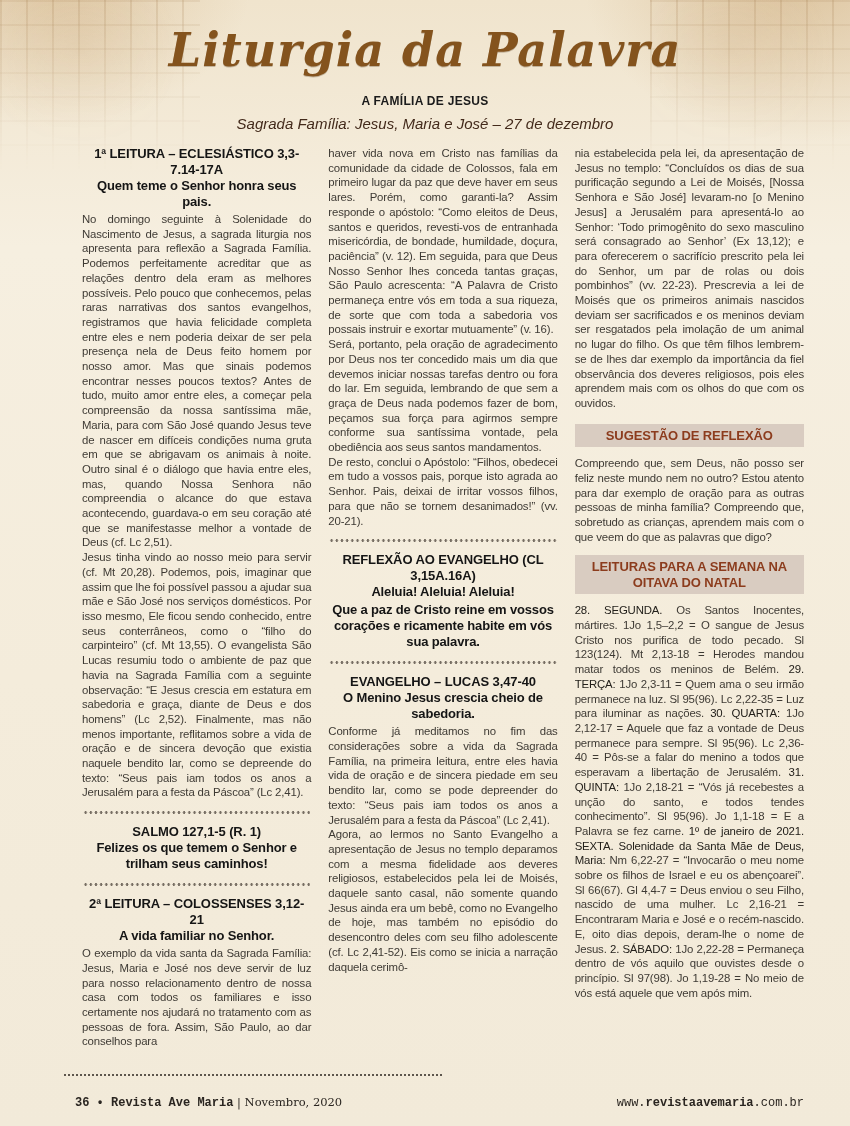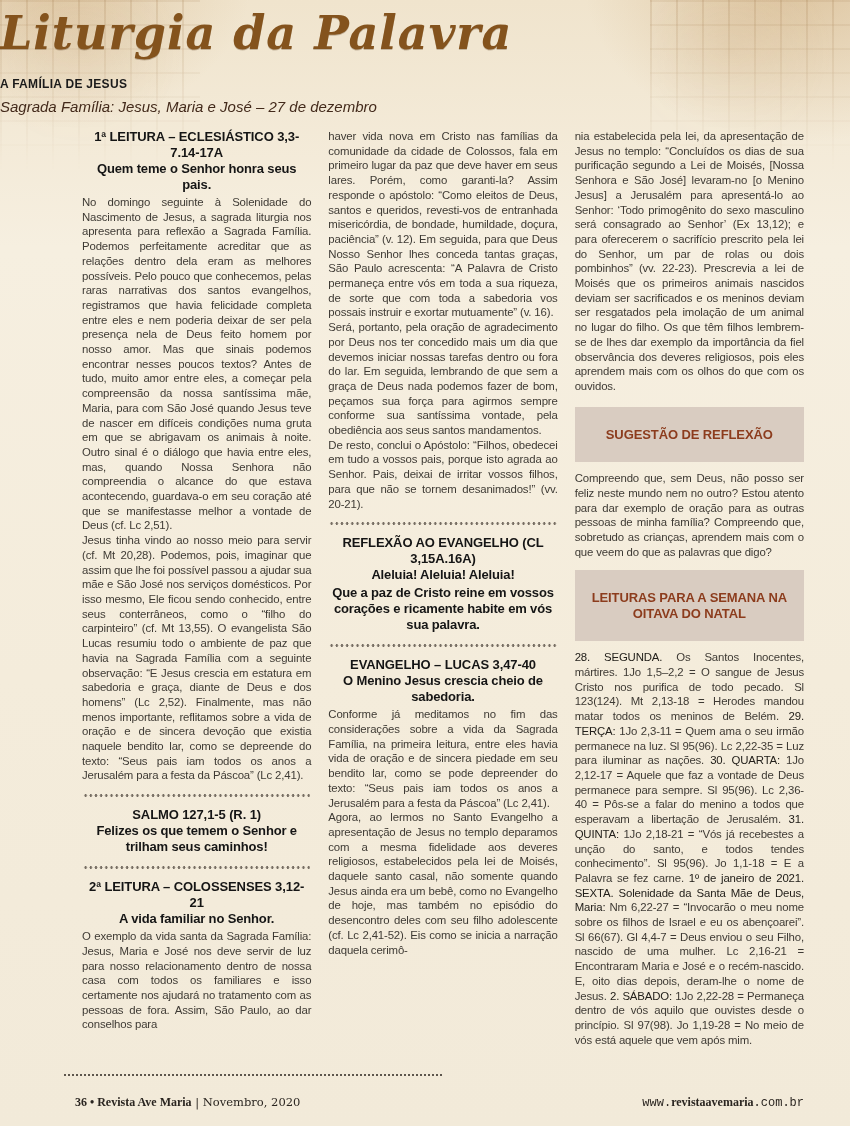--- a/index.html
+++ b/index.html
@@ -19,21 +19,21 @@
     background:
       repeating-linear-gradient(90deg, rgba(150,108,60,0.20) 0 2px, rgba(0,0,0,0) 2px 26px),
       repeating-linear-gradient(0deg, rgba(150,108,60,0.13) 0 2px, rgba(0,0,0,0) 2px 24px),
       radial-gradient(circle at 40% 30%, rgba(170,120,60,0.12), rgba(0,0,0,0) 60%);
     -webkit-mask-image:linear-gradient(180deg, rgba(0,0,0,0.85), rgba(0,0,0,0));
     mask-image:linear-gradient(180deg, rgba(0,0,0,0.85), rgba(0,0,0,0));
   }
   .corner.left{left:0;}
   .corner.right{right:0;}
 
-  .masthead{position:relative;text-align:left;padding-top:3px;}
+  .masthead{position:relative;text-align:center;padding-top:20px;}
   .script-title{
     font-family:"DejaVu Serif",serif;
     font-style:italic;font-weight:bold;
     font-size:46px;line-height:60px;
     color:#84531d;
     text-shadow:0 1px 0 rgba(60,30,5,0.25);
     letter-spacing:1px;
   }
   .headline{
     margin-top:10px;
@@ -66,38 +66,38 @@
   .chain-divider{
     height:5px;margin:10px 1px 9px 1px;
     background-image:radial-gradient(circle, #776e63 1.1px, rgba(0,0,0,0) 1.5px);
     background-size:5.2px 5px;background-repeat:repeat-x;background-position:left center;
   }
   .box-header{
     background:#d9ccc1;
     color:#8c3c1d;
     font-weight:bold;font-size:13px;line-height:15.5px;
     text-align:center;
-    padding:20px 6px;
+    padding:4px 6px;
     margin:11px 0 9px 0;
     letter-spacing:-0.1px;
   }
   .box-header.first{margin-top:13px;}
   .b{font-weight:normal;color:#23201b;}
 
   .footer-rule{
     position:absolute;left:64px;bottom:50px;width:378px;
     border-top:2px dotted #5d564d;height:0;
   }
   .footer{
     position:absolute;left:0;right:0;bottom:16px;
     padding:0 46px 0 75px;
     display:flex;justify-content:space-between;align-items:baseline;
     font-size:12px;color:#2a2520;
   }
-  .footer .bold-sans{font-weight:bold;font-family:Liberation Serif, serif;}
+  .footer .bold-sans{font-weight:bold;font-family:Liberation Mono, monospace;}
   .footer .serif{font-family:"DejaVu Serif",serif;font-size:11.5px;}
   .footer .url-normal{font-family:Liberation Mono, monospace;}
 </style>
 </head>
 <body>
 
 <div class="page">
   <div class="corner left"></div>
   <div class="corner right"></div>
 

